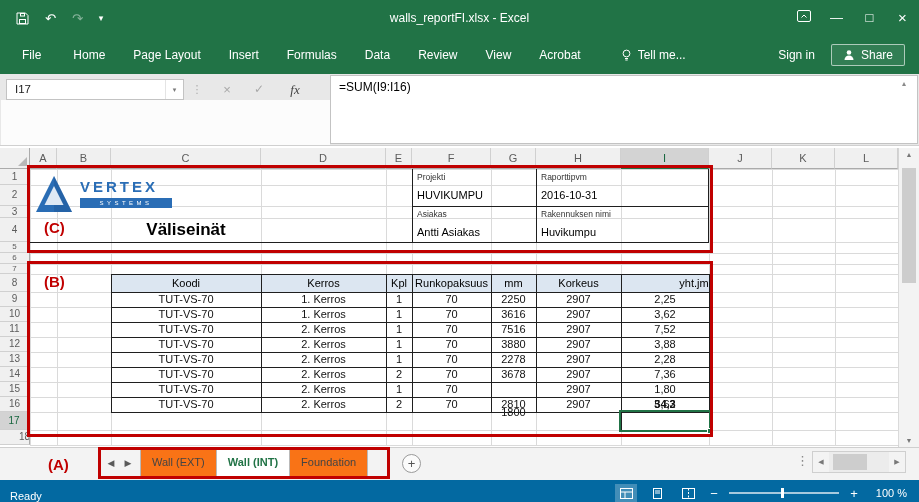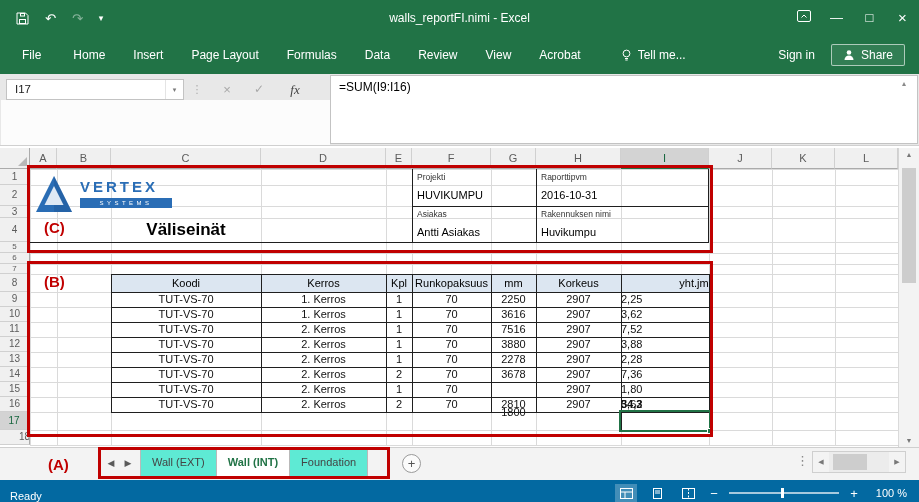--- a/index.html
+++ b/index.html
@@ -52,40 +52,40 @@
 .flabel{position:absolute;font-size:8.5px;color:#333;z-index:3}
 .fvalue{position:absolute;font-size:11px;color:#000;z-index:3}
 .sheet-title{position:absolute;left:111px;top:219px;width:150px;height:22px;line-height:22px;text-align:center;font-size:17px;font-weight:600;color:#000;z-index:3}
 .logo{left:34px;top:172px;width:142px;height:44px}
 .logo-brand{position:absolute;left:46px;top:6px;font-size:15px;font-weight:600;letter-spacing:3px;color:#2a6db5}
 .logo-sub{position:absolute;left:46px;top:26px;width:92px;height:10px;background:#2a6db5;color:#fff;font-size:6px;letter-spacing:3.5px;text-align:center;line-height:10px}
 
 
 .tcell{position:absolute;font-size:11px;color:#111;text-align:center;overflow:hidden;white-space:nowrap;z-index:3}
 .tcell.th{color:#000}
-.tnum{text-align:left;}
+.tnum{text-align:center;}
 .ttotal{font-weight:bold}
 .tline{position:absolute;background:#1f1f1f;z-index:4}
 .selbox{position:absolute;border:2px solid #217346;z-index:6}
 .fillhandle{position:absolute;right:-4px;bottom:-4px;width:6px;height:6px;background:#217346;border:1px solid #fff}
 
 
 .annbox{position:absolute;border:3px solid #c00000;z-index:8}
 .annlabel{position:absolute;color:#c00000;font-size:15px;font-weight:bold;z-index:9}
 
 
 .vscroll{position:absolute;left:898px;top:148px;width:21px;height:299px;background:#f3f3f3;border-left:1px solid #d4d4d4}
 .vsbtn{position:absolute;left:0;width:20px;text-align:center;font-size:7px;color:#787878}
 .vsthumb{position:absolute;left:3px;top:20px;width:14px;height:115px;background:#cdcdcd}
 
 
 .tabstrip{position:absolute;left:0;top:447px;width:919px;height:33px;background:#f3f3f3;border-top:1px solid #cfcfcf}
 .tnav{position:absolute;top:447px;width:16px;height:32px;line-height:32px;text-align:center;font-size:9px;color:#5a5a5a}
 .tabs{position:absolute;left:140px;top:448px;height:31px;display:flex}
-.stab{height:31px;line-height:28px;padding:0 11px;font-size:11px;color:#444;background:#5eead4;border:1px solid #b9b9b9;border-top:none;margin-right:-1px;white-space:nowrap}
+.stab{height:31px;line-height:28px;padding:0 11px;font-size:11px;color:#444;background:#f97316;border:1px solid #b9b9b9;border-top:none;margin-right:-1px;white-space:nowrap}
 .stab.active{background:#fff;color:#217346;font-weight:bold;border-bottom:2px solid #217346;z-index:2}
 .addsheet{position:absolute;left:402px;top:454px;width:19px;height:19px;border:1px solid #9a9a9a;border-radius:50%;text-align:center;line-height:17px;font-size:13px;color:#555;background:#fbfbfb}
 .splitdots{position:absolute;left:796px;top:453px;font-size:13px;color:#8a8a8a}
 .hscroll{position:absolute;left:812px;top:451px;width:94px;height:22px;background:#f3f3f3;border:1px solid #cfcfcf;display:flex;align-items:center}
 .hsbtn{width:16px;text-align:center;font-size:7px;color:#787878}
 .hstrack{flex:1;height:100%;position:relative;background:#ececec}
 .hsthumb{position:absolute;left:4px;top:2px;width:34px;height:16px;background:#cdcdcd}
 
 
 .statusbar{position:absolute;left:0;top:480px;width:919px;height:22px;background:#0369a1;color:#fff;display:flex;align-items:flex-end}
@@ -109,37 +109,37 @@
           <svg width="13" height="13">
             <path d="M1 1 h8.5 L12 3.5 V12 H1 z" fill="none" stroke="#fff"></path>
             <rect x="3.5" y="7.5" width="6" height="4" fill="none" stroke="#fff"></rect>
             <rect x="4.5" y="1.5" width="4" height="2.5" fill="none" stroke="#fff"></rect>
           </svg>
         </span>
       <span class="qbtn">↶</span>
       <span class="qbtn dim">↷</span>
       <span class="qbtn" style="font-size:9px">▾</span>
     </div>
-    <div class="win-title">walls_reportFI.nimi - Excel</div>
+    <div class="win-title">walls_reportFI.xlsx - Excel</div>
     <div class="winctls">
       <span class="wbtn"><svg width="14" height="12">
             <rect x="0.5" y="0.5" width="13" height="11" rx="1.5" fill="none" stroke="#fff"></rect>
             <path d="M4.5 7.5 L7 5 l2.5 2.5" fill="none" stroke="#fff"></path>
           </svg></span>
       <span class="wbtn">—</span>
       <span class="wbtn">□</span>
       <span class="wbtn big">×</span>
     </div>
   </div>
 
   <div class="ribbon">
     <span class="rtab file">File</span>
     <span class="rtab">Home</span>
+    <span class="rtab">Page Layout</span>
     <span class="rtab">Insert</span>
-    <span class="rtab">Page Layout</span>
     <span class="rtab">Formulas</span>
     <span class="rtab">Data</span>
     <span class="rtab">Review</span>
     <span class="rtab">View</span>
     <span class="rtab">Acrobat</span>
     <span class="tellme">
       <svg width="11" height="13">
           <circle cx="5.5" cy="4.5" r="3.4" fill="none" stroke="#fff"></circle>
           <path d="M4 9.5 h3 M4.3 11 h2.4" stroke="#fff" fill="none"></path>
         </svg>

